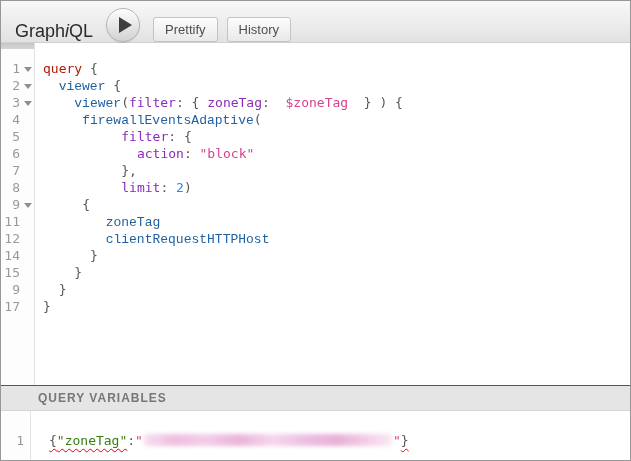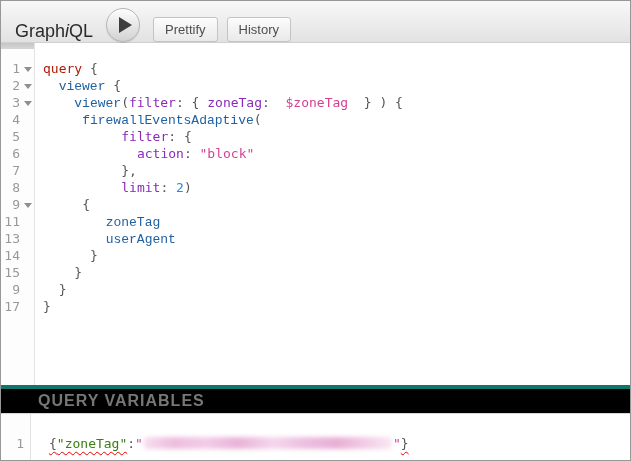--- a/index.html
+++ b/index.html
@@ -74,24 +74,24 @@
   .vkey { color:var(--c-json_key); }
   .err {
     text-decoration-line:underline;
     text-decoration-style:wavy;
     text-decoration-color:var(--c-error_underline);
     text-decoration-thickness:1px;
     text-underline-offset:3px;
   }
   
   .var-title {
-    height:24px; background:#000000;
-    border-top:4px solid #0f766e; border-bottom:1px solid #d6d6d6;
+    height:24px; background:#e5e5e5;
+    border-top:1px solid #0f766e; border-bottom:1px solid #d6d6d6;
     display:flex; align-items:center; padding-left:37px;
-    color:#777; font-size:16px; font-weight:bold;
+    color:#777; font-size:12px; font-weight:bold;
     letter-spacing:1px; text-transform:uppercase; cursor:row-resize;
   }
   .var-editor {
     position:relative; height:49px; background:#fff;
     font-family:"DejaVu Sans Mono", monospace; font-size:13px; line-height:17px;
     cursor:text; overflow:hidden;
   }
   .var-editor .gutter-bg { width:29px; }
   .var-editor .code-scroll { padding-top:21px; }
   .var-editor .gut { width:29px; }
@@ -197,24 +197,24 @@
         </div>
         <div class="row">
           <div class="gut">
             <span class="ln">11</span>
             <span class="fold"></span>
           </div>
           <div class="line"><span class="pln">        </span><span class="prop">zoneTag</span></div>
         </div>
         <div class="row">
           <div class="gut">
-            <span class="ln">13</span>
-            <span class="fold"></span>
-          </div>
-          <div class="line"><span class="pln">        </span><span class="prop">userAgent</span></div>
+            <span class="ln">12</span>
+            <span class="fold"></span>
+          </div>
+          <div class="line"><span class="pln">        </span><span class="prop">clientRequestHTTPHost</span></div>
         </div>
         <div class="row">
           <div class="gut">
             <span class="ln">14</span>
             <span class="fold"></span>
           </div>
           <div class="line"><span class="pln">      </span><span class="pun">}</span></div>
         </div>
         <div class="row">
           <div class="gut">

